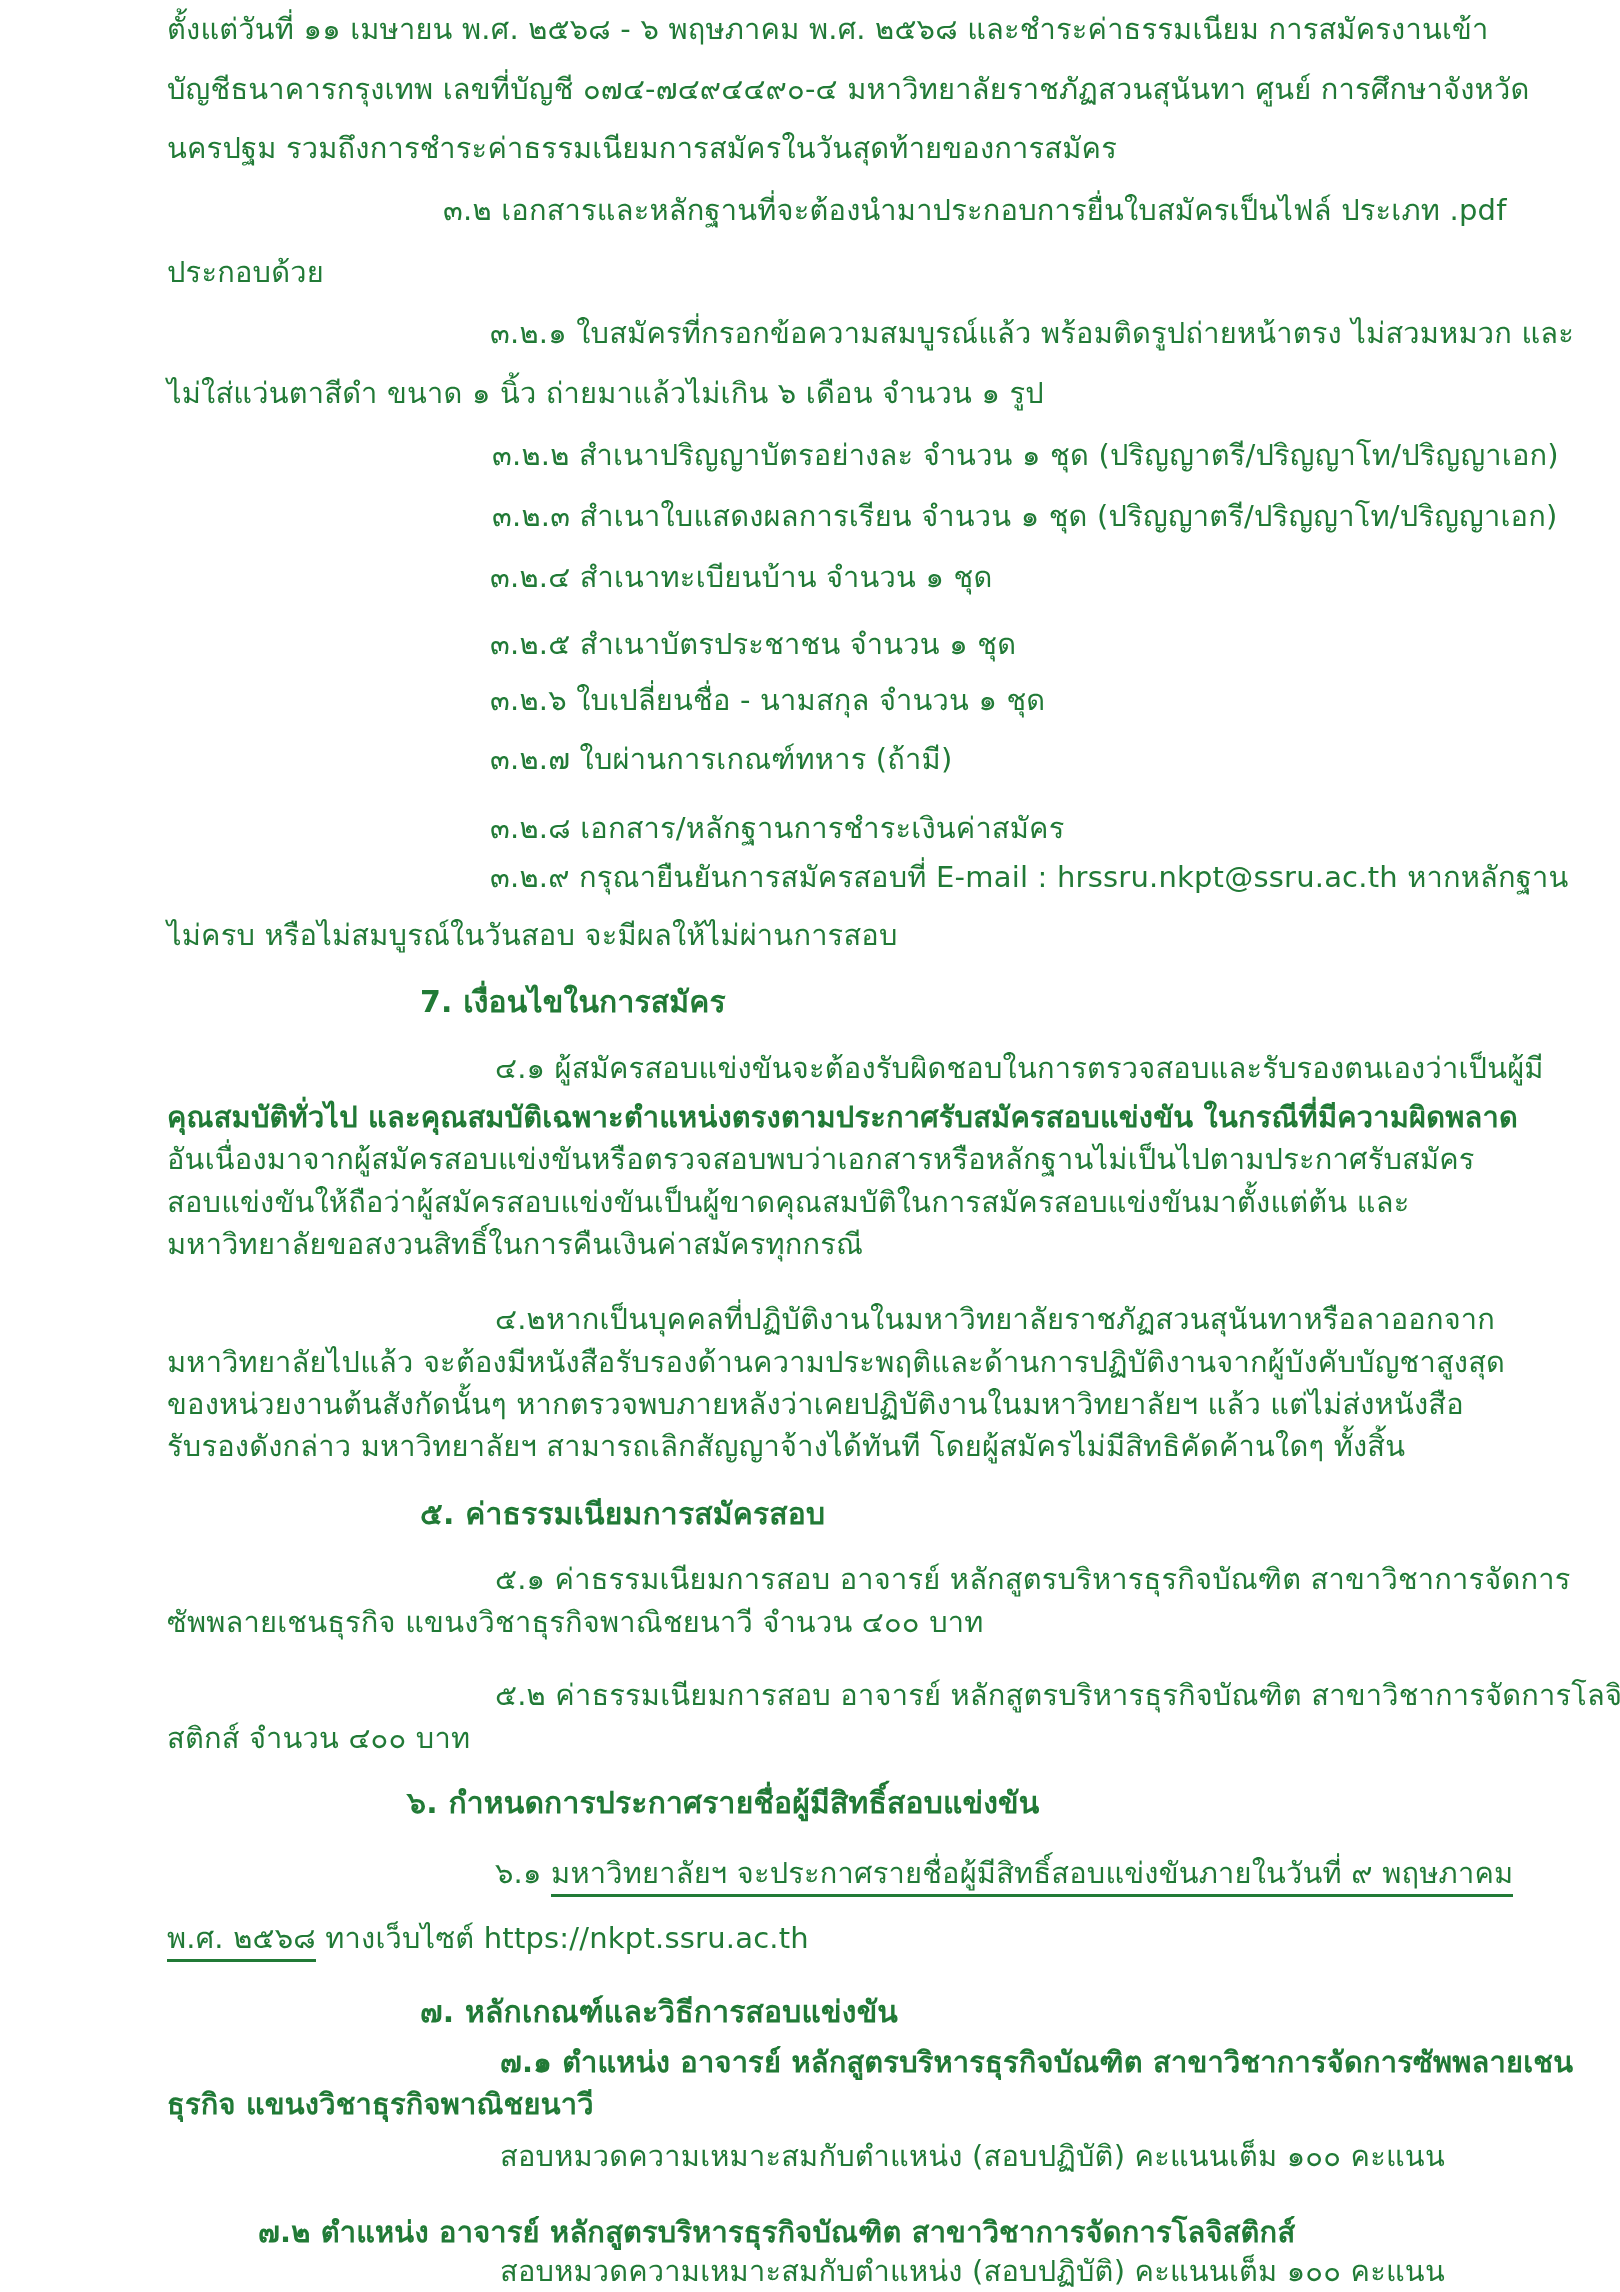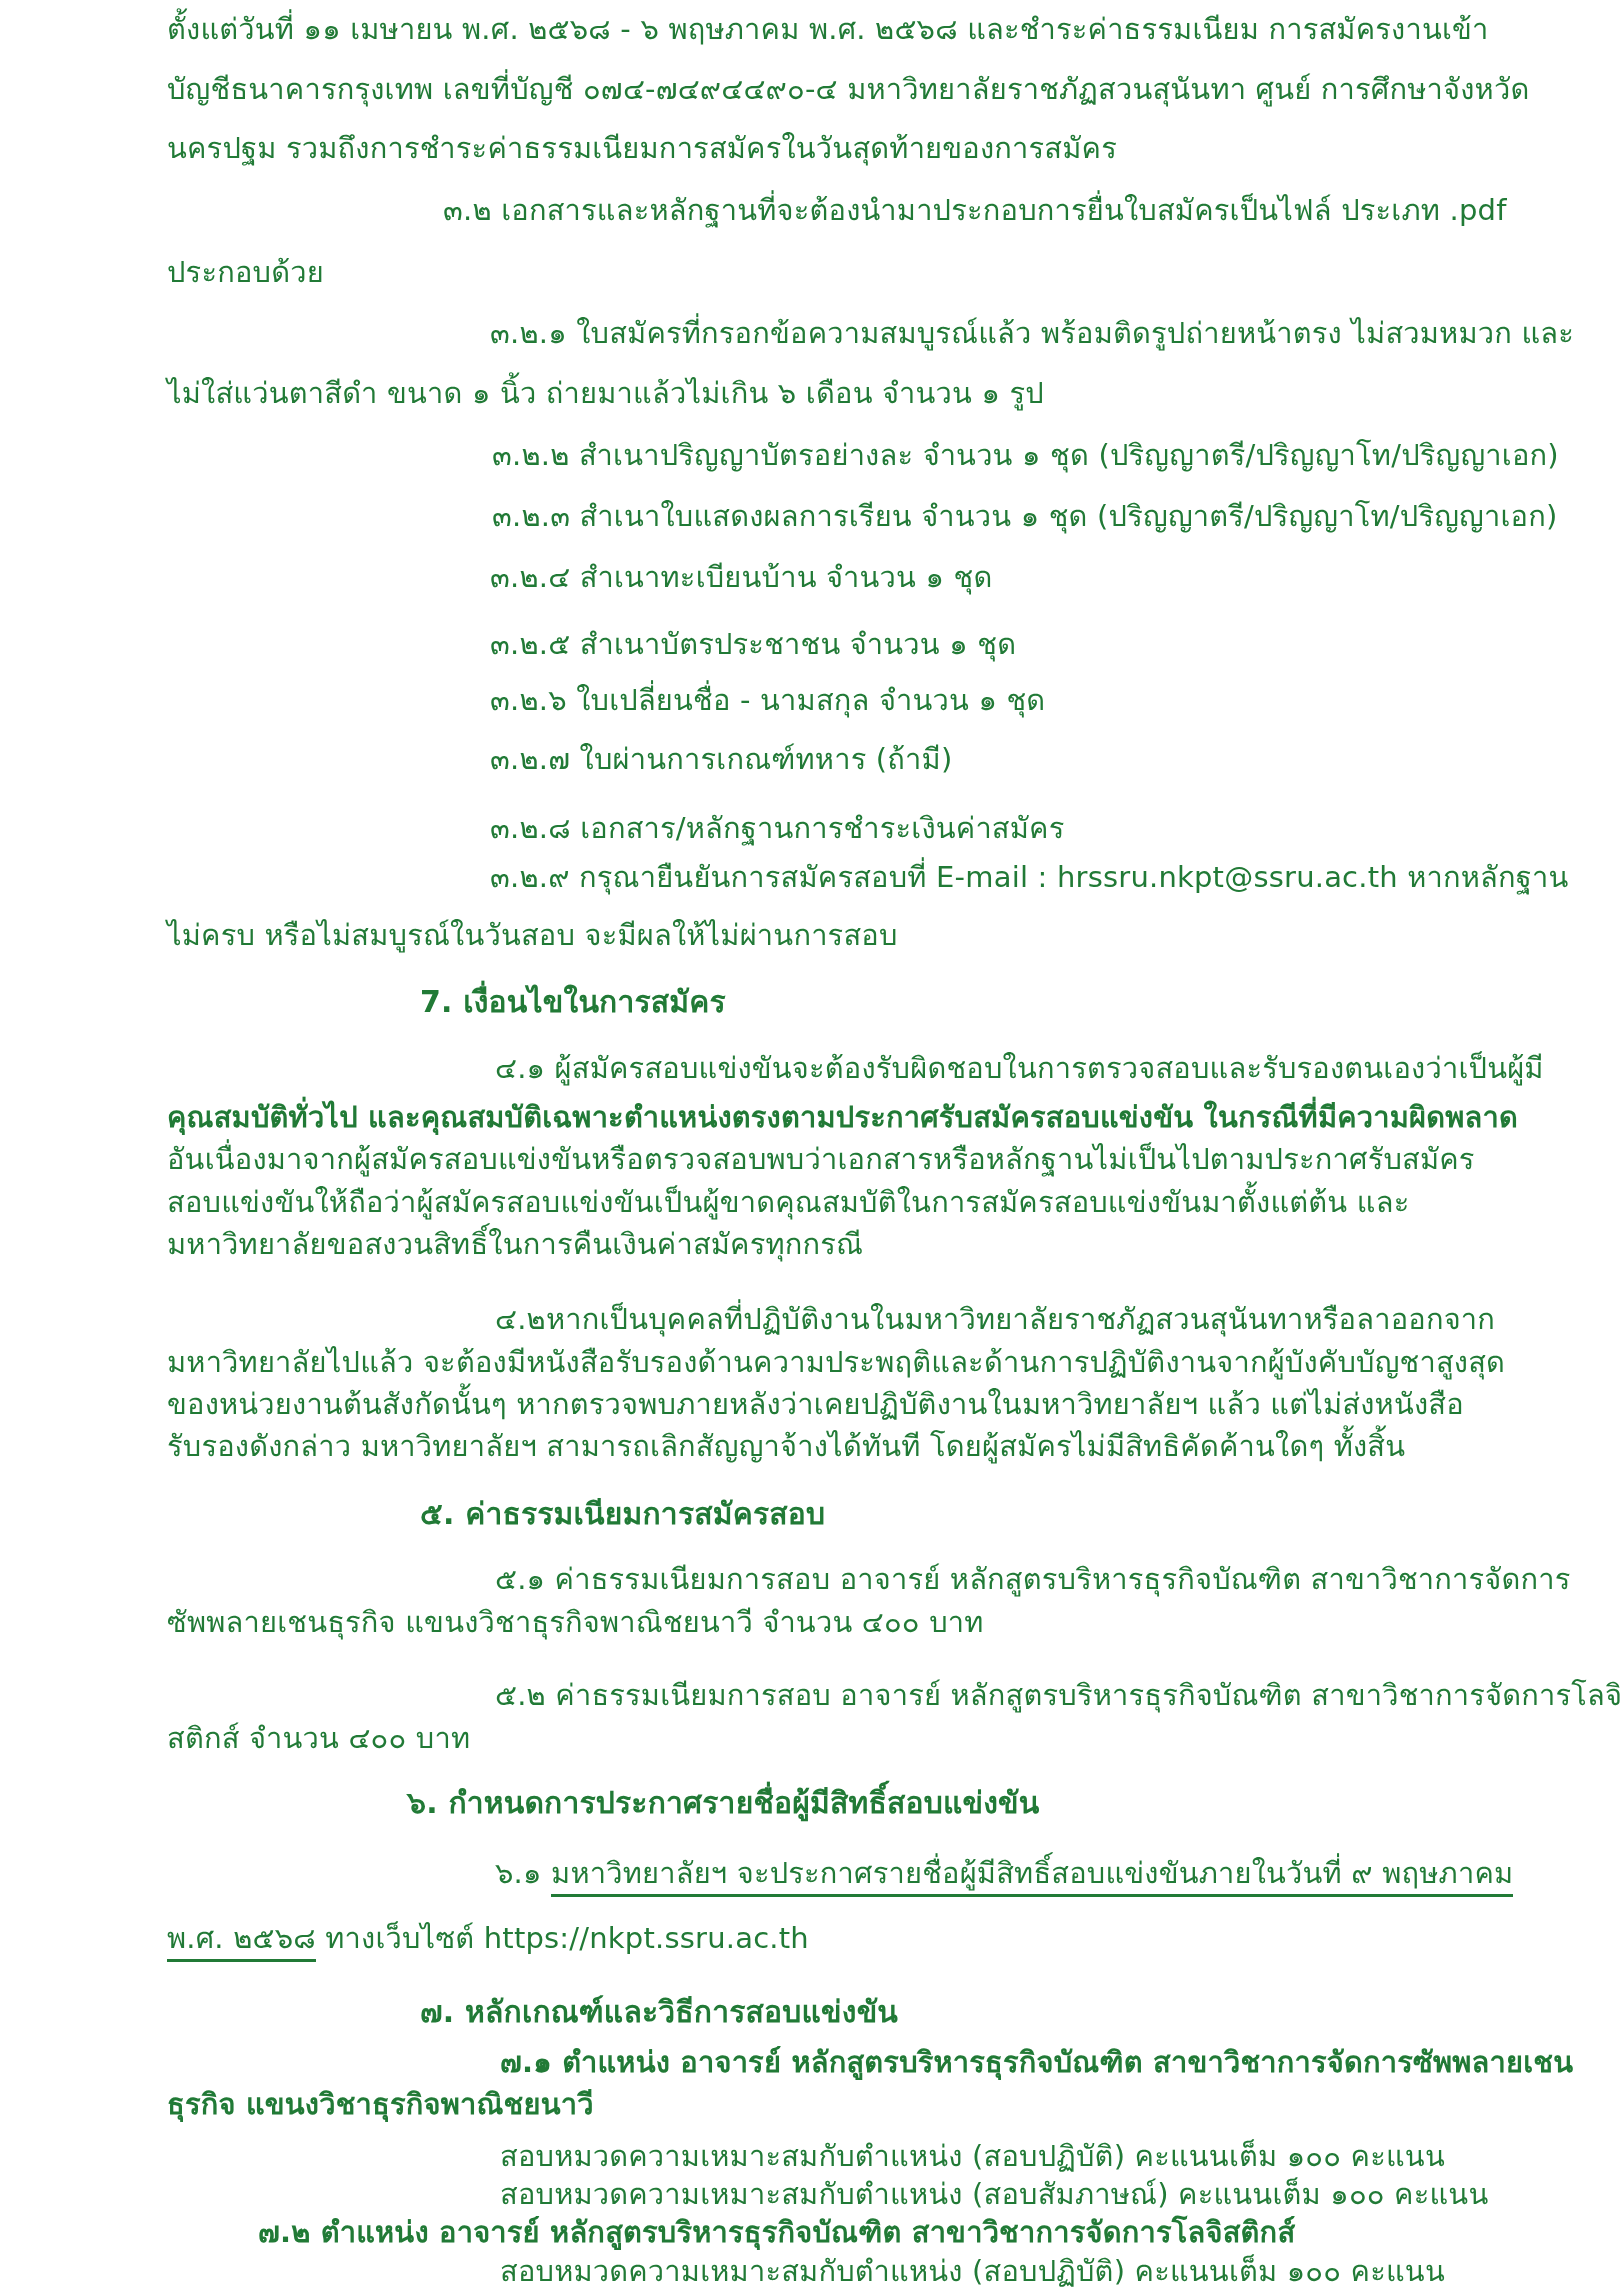--- a/index.html
+++ b/index.html
@@ -72,17 +72,16 @@
     <div class="line" style="left: 167px; top: 1605px;"><span class="seg">ซัพพลายเชนธุรกิจ แขนงวิชาธุรกิจพาณิชยนาวี  จำนวน ๔๐๐ บาท</span></div>
     <div class="line" style="left: 495px; top: 1678px;"><span class="seg">๕.๒ ค่าธรรมเนียมการสอบ  อาจารย์  หลักสูตรบริหารธุรกิจบัณฑิต  สาขาวิชาการจัดการโลจิ</span></div>
     <div class="line" style="left: 167px; top: 1721px;"><span class="seg">สติกส์  จำนวน ๔๐๐ บาท</span></div>
     <div class="line heading" style="left: 407px; top: 1785px;"><span class="seg">๖. กำหนดการประกาศรายชื่อผู้มีสิทธิ์สอบแข่งขัน</span></div>
     <div class="line" style="left: 495px; top: 1856px;"><span class="seg">๖.๑ </span><span class="seg underline">มหาวิทยาลัยฯ จะประกาศรายชื่อผู้มีสิทธิ์สอบแข่งขันภายในวันที่ ๙ พฤษภาคม</span></div>
     <div class="line" style="left: 167px; top: 1921px;"><span class="seg underline">พ.ศ.  ๒๕๖๘</span><span class="seg"> ทางเว็บไซต์ </span><span class="seg">https://nkpt.ssru.ac.th</span></div>
     <div class="line heading" style="left: 420px; top: 1994px;"><span class="seg">๗. หลักเกณฑ์และวิธีการสอบแข่งขัน</span></div>
     <div class="line bold" style="left: 500px; top: 2045px;"><span class="seg">๗.๑  ตำแหน่ง  อาจารย์  หลักสูตรบริหารธุรกิจบัณฑิต  สาขาวิชาการจัดการซัพพลายเชน</span></div>
     <div class="line bold" style="left: 167px; top: 2087px;"><span class="seg">ธุรกิจ แขนงวิชาธุรกิจพาณิชยนาวี</span></div>
     <div class="line" style="left: 500px; top: 2139px;"><span class="seg">สอบหมวดความเหมาะสมกับตำแหน่ง (สอบปฏิบัติ) คะแนนเต็ม ๑๐๐ คะแนน</span></div>
-    <div class="line" style="left: 500px; top: 2177px;"><span class="seg">สอบหมวดความเหมาะสมกับตำแหน่ง (สอบสัมภาษณ์) คะแนนเต็ม ๑๐๐ คะแนน</span></div>
     <div class="line bold" style="left: 258px; top: 2215px;"><span class="seg">๗.๒ ตำแหน่ง อาจารย์ หลักสูตรบริหารธุรกิจบัณฑิต สาขาวิชาการจัดการโลจิสติกส์</span></div>
     <div class="line" style="left: 500px; top: 2254px;"><span class="seg">สอบหมวดความเหมาะสมกับตำแหน่ง (สอบปฏิบัติ) คะแนนเต็ม ๑๐๐ คะแนน</span></div>
   </div>
 
 
 </body></html>

